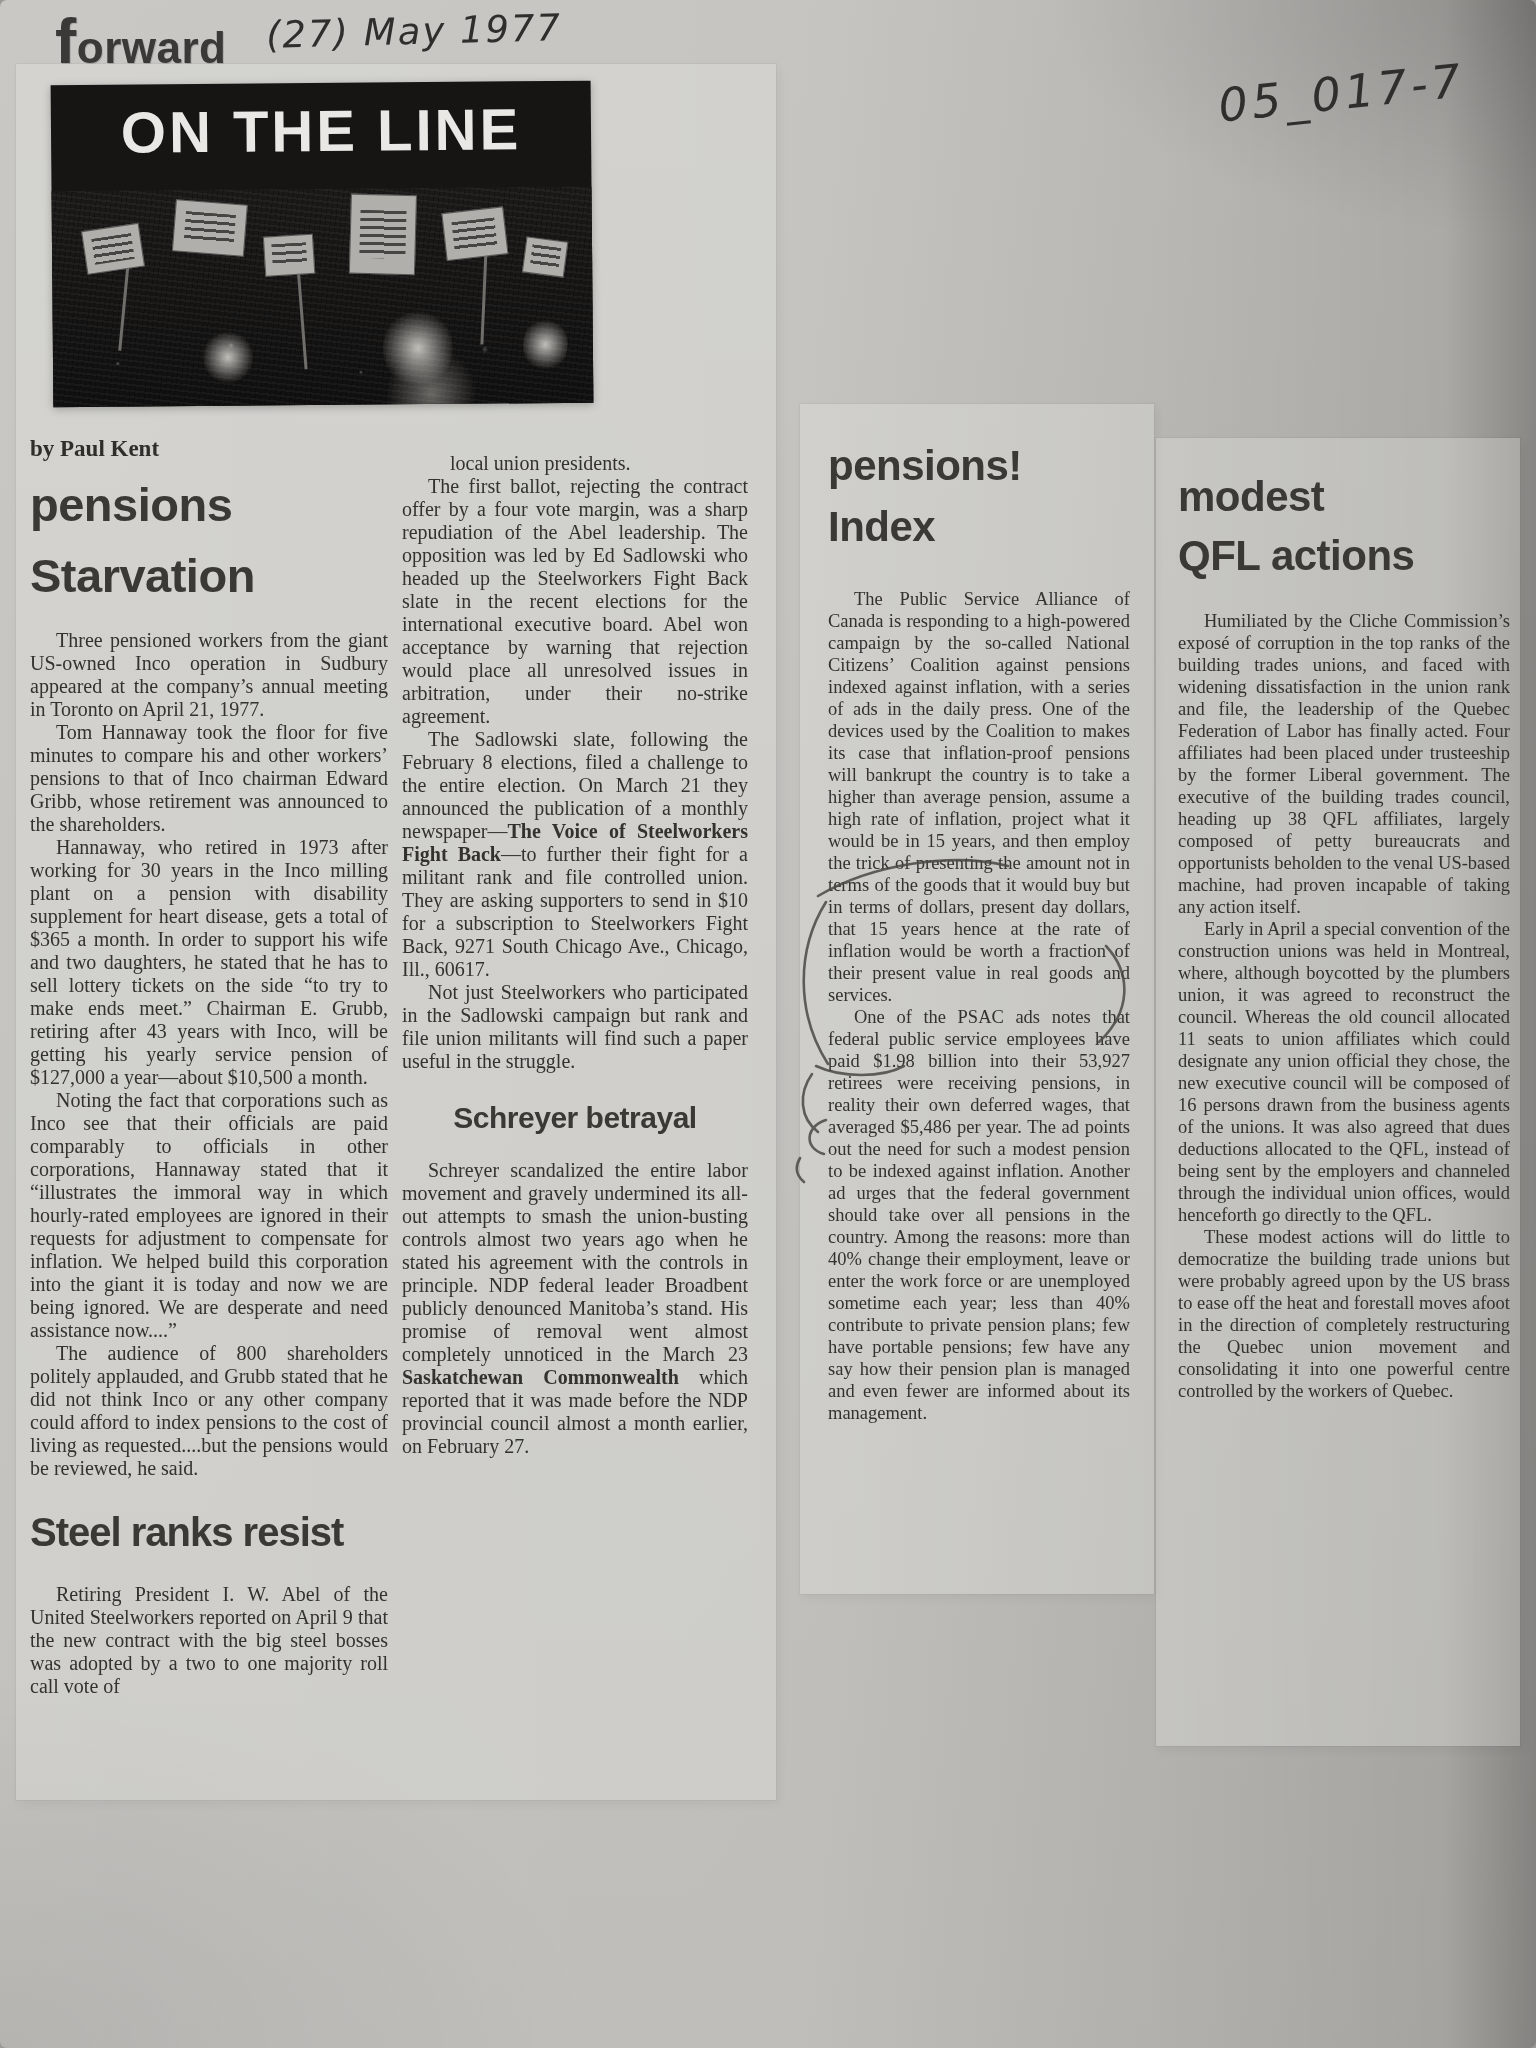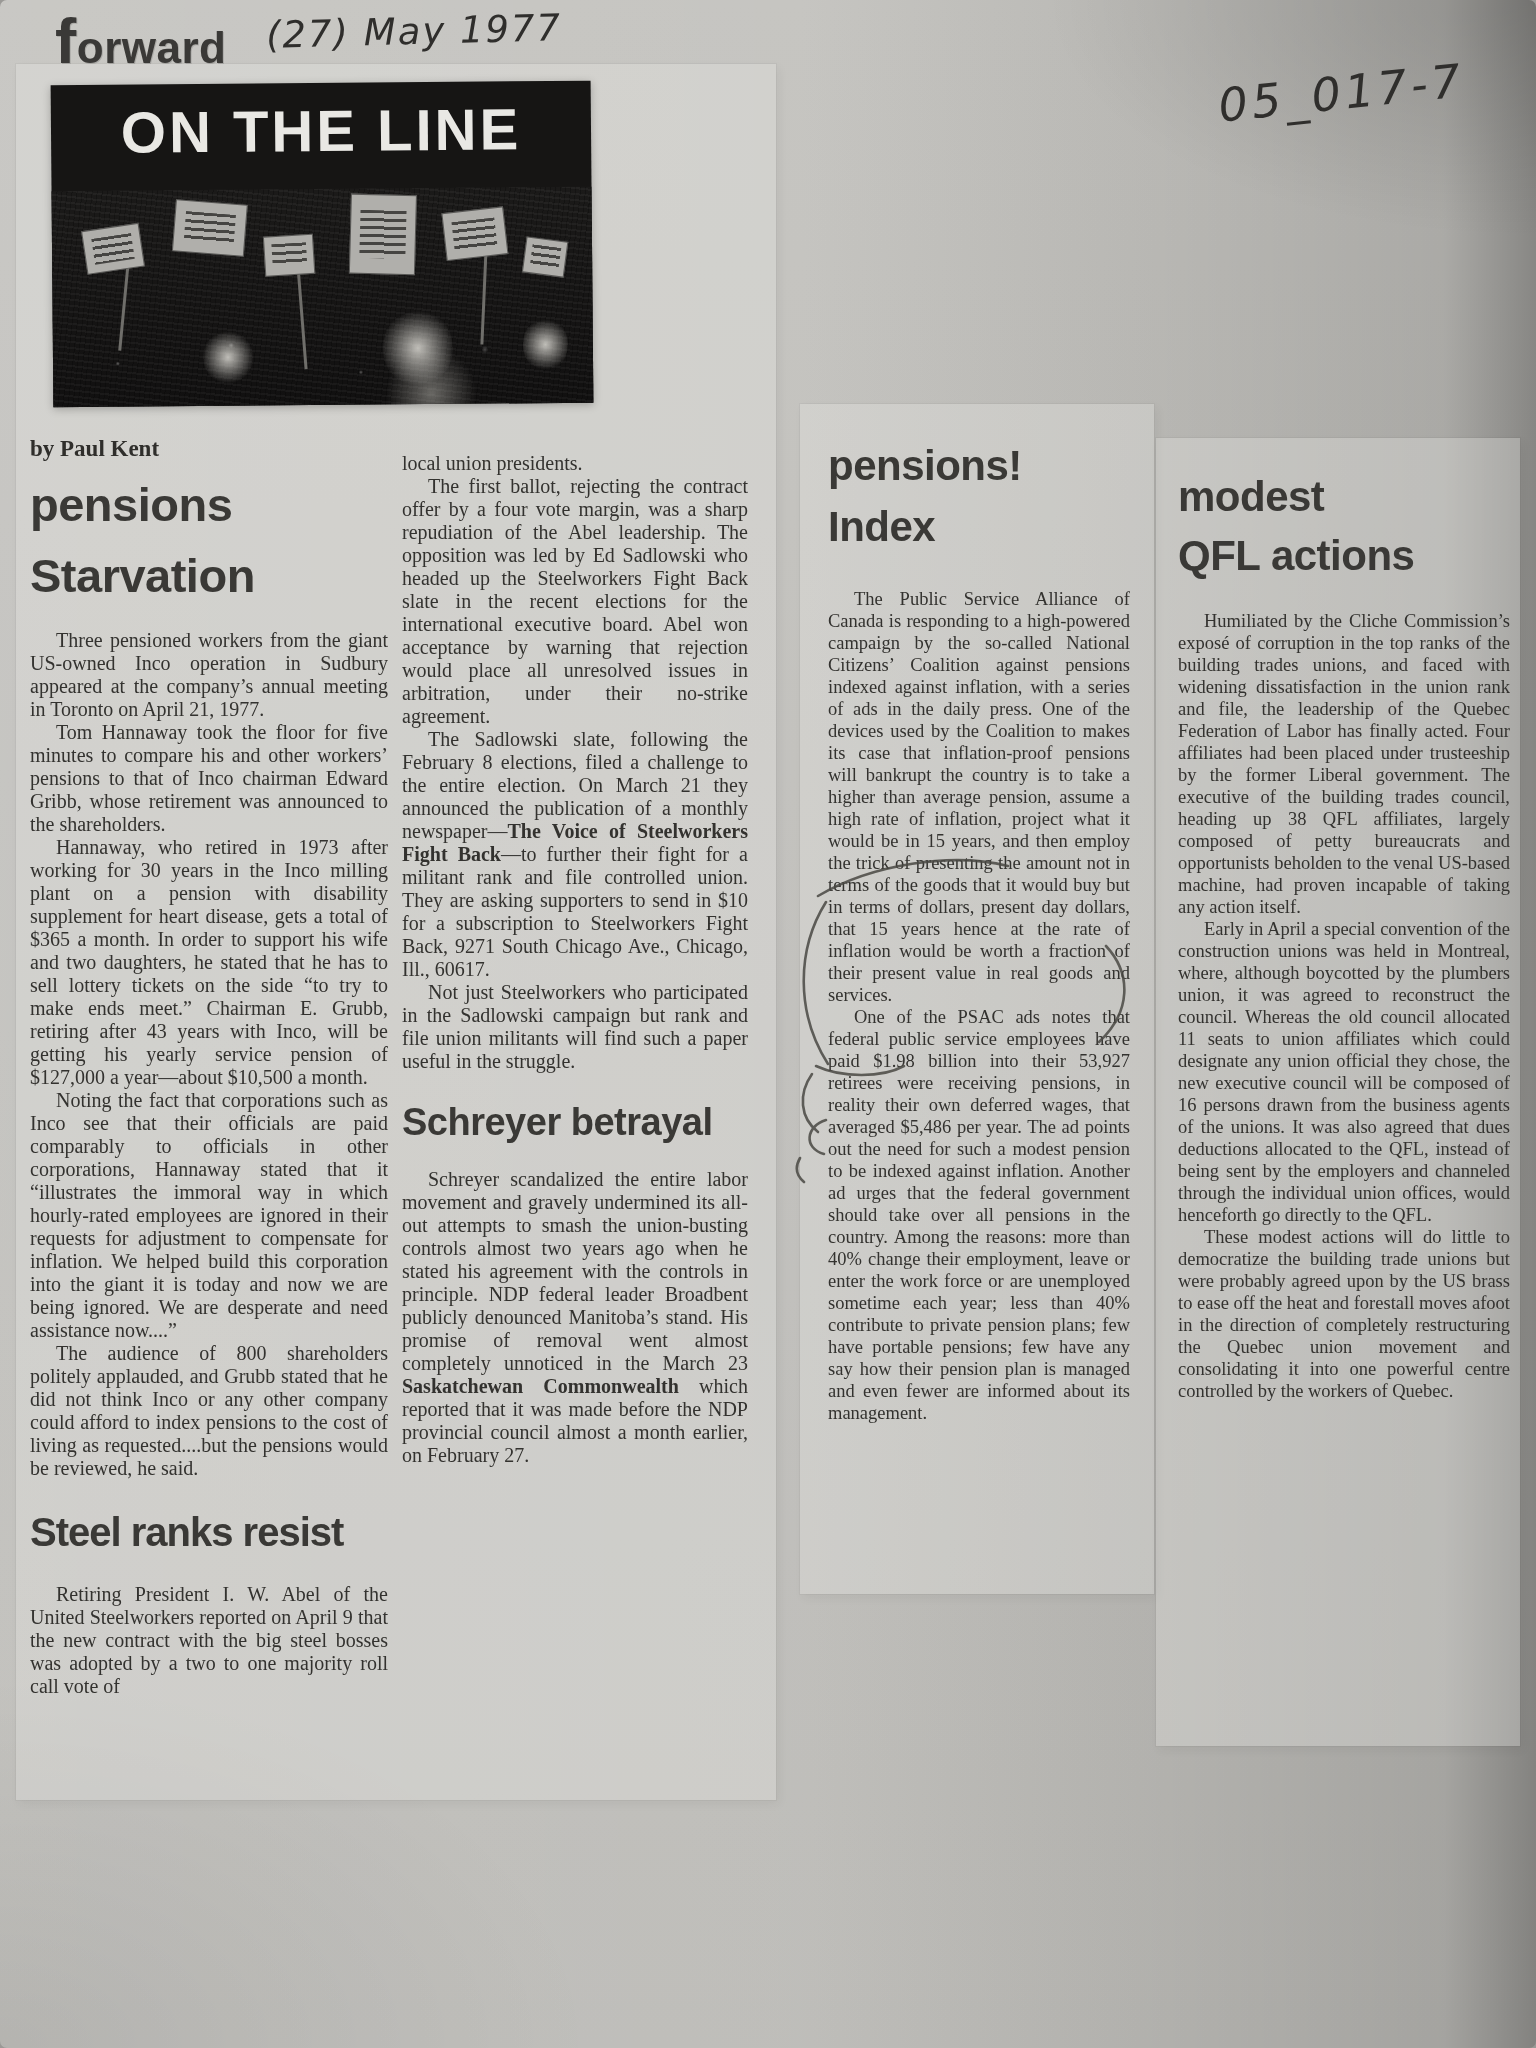--- a/index.html
+++ b/index.html
@@ -64,35 +64,35 @@
   .sign {
     position:absolute; border:1px solid rgba(0,0,0,0.5);
     background: repeating-linear-gradient(180deg, rgba(25,24,22,0.7) 0 3px, transparent 3px 8px) center / 72% 62% no-repeat, #b0afab;
   }
   .stick { position:absolute; width:3px; background:#6f6e6a; }
   .spot { position:absolute; border-radius:50%; background:radial-gradient(circle, rgba(235,233,226,0.8), rgba(235,233,226,0) 70%); }
 
   
   .col { position:absolute; text-align:justify; }
   .col p { margin:0; text-indent:26px; line-height:23px; }
-  .col p.cont { text-indent:0; }
+  .col p.cont { text-indent:0;margin-left:48px; }
   .col1 { left:30px;  top:428px; width:358px; font-size:20px; }
   .col2 { left:402px; top:452px; width:346px; font-size:20px; }
   .col3 { left:828px; top:436px; width:302px; font-size:18.5px; }
   .col4 { left:1178px; top:468px; width:332px; font-size:18.5px; }
   .col3 p, .col4 p { line-height:22px; }
 
   .byline { font-weight:700; font-size:23px; text-indent:0; margin-bottom:8px; color:#2f2e2b;margin-top:8px; }
   .headline {
     font-family:"Liberation Sans", sans-serif; font-weight:700; color:#3a3936;
     text-align:left; letter-spacing:-0.5px;
   }
   .h-starvation { font-size:47px; line-height:1.5; margin:2px 0 18px; }
   .h-steel      { font-size:40px; letter-spacing:-1px; white-space:nowrap; margin:30px 0 28px; }
-  .h-schreyer   { font-size:38px; white-space:nowrap; margin:28px 0 24px; }
+  .h-schreyer   { font-size:30px; white-space:nowrap; margin:28px 0 24px;text-align:center; }
   .h-index      { font-size:42px; line-height:1.45; margin:0 0 30px; }
   .h-qfl        { font-size:42px; line-height:1.4;  margin:0 0 24px; }
   .headline .hl { display:block; }
   strong { font-weight:700; }
 
   .pen { position:absolute; left:0; top:0; pointer-events:none; }
 </style>
 </head>
 <body>
 

